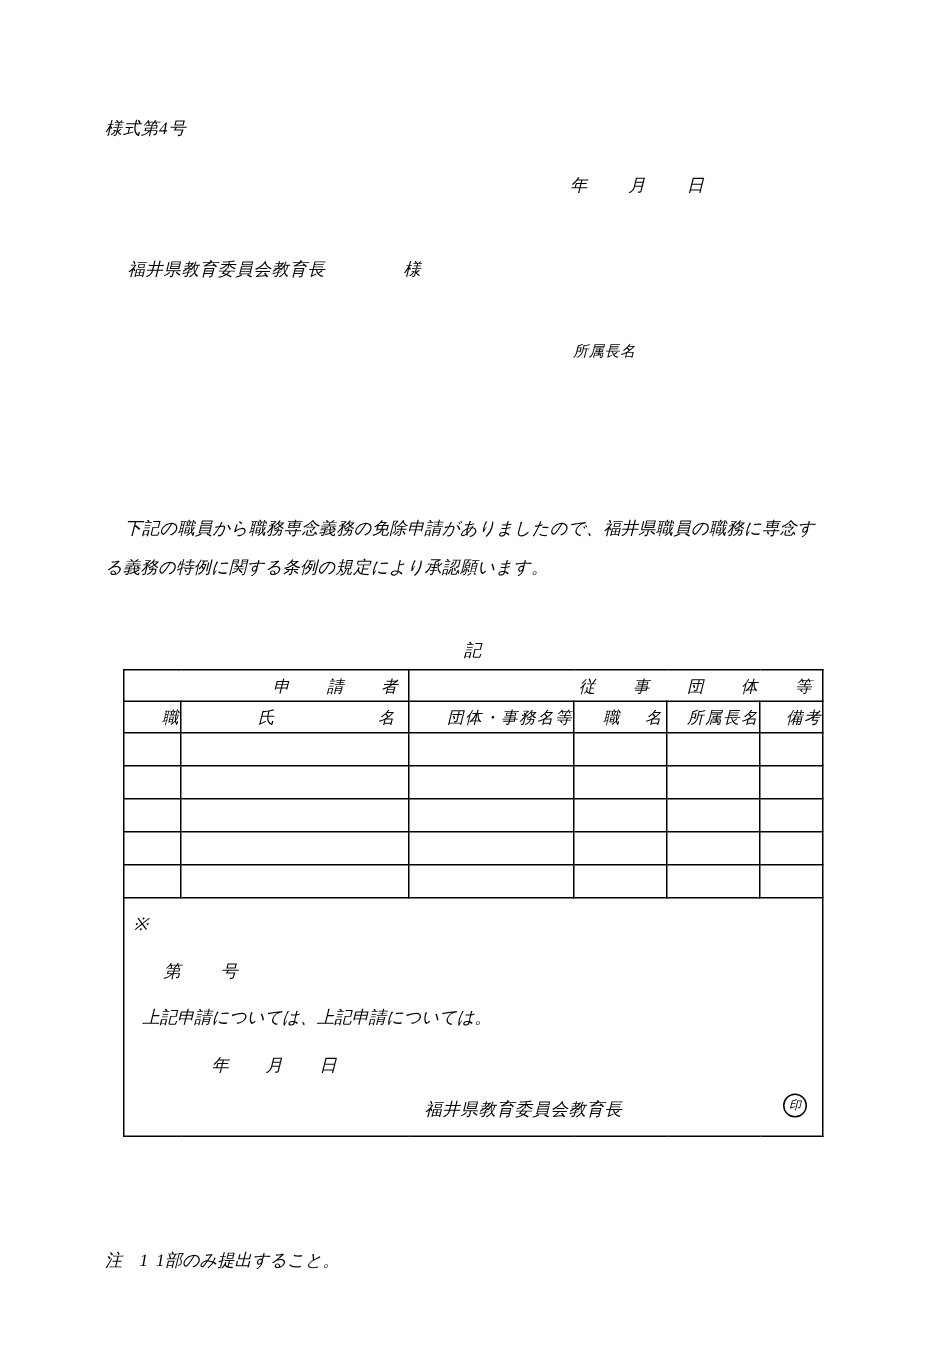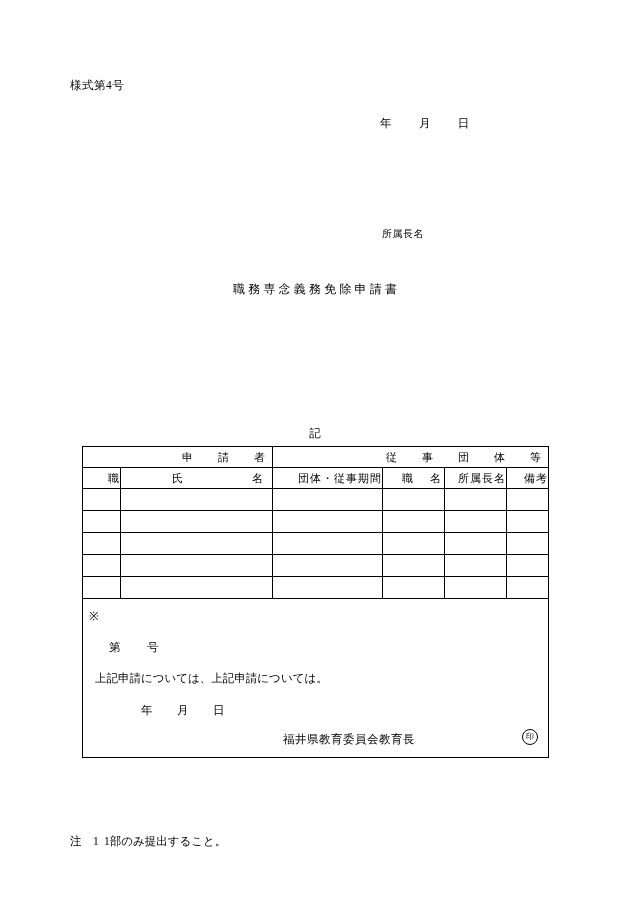--- a/index.html
+++ b/index.html
@@ -14,20 +14,21 @@
     font-family: "Liberation Serif", "DejaVu Serif", serif;
     color: #000000;
     overflow: hidden;
   }
   .page {
     position: absolute;
     left: 0; top: 0;
     width: 630px;
     height: 903px;
     background: #fff;
+    font-style: italic;
   }
   .doc-number {
     position: absolute;
     left: 70px;
     top: 78px;
     font-size: 11.5px;
     letter-spacing: 0.5px;
   }
   .date-line {
     position: absolute;
@@ -207,46 +208,52 @@
 <div class="page">
 
   <div class="doc-number">様式第4号</div>
 
   <div class="date-line">
     <span class="date-y">年</span>
     <span class="date-m">月</span>
     <span class="date-d">日</span>
   </div>
 
+  <div class="addressee">
+    <span>福井県教育委員会教育長</span><span class="sama">様</span>
+  </div>
 
   <div class="sender">所属長名</div>
 
-  <div class="doc-title">職務専念義務免除申請書</div>
-
+
+  <div class="body-text">
+    <p class="indent">下記の職員から職務専念義務の免除申請がありましたので、福井県職員の職務に専念す</p>
+    <p>る義務の特例に関する条例の規定により承認願います。</p>
+  </div>
 
   <div class="ki">記</div>
 
   <table class="main">
     <colgroup>
       <col style="width:38px">
       <col style="width:152px">
       <col style="width:110px">
       <col style="width:62px">
       <col style="width:62px">
       <col style="width:42px">
     </colgroup>
     <tbody>
       <tr>
         <td class="hdr-group" colspan="2">申　請　者</td>
         <td class="hdr-group" colspan="4">従　事　団　体　等</td>
       </tr>
       <tr>
         <td class="hdr-sub">職</td>
         <td class="hdr-name">氏　　　名</td>
-        <td class="hdr-sub">団体・従事期間</td>
+        <td class="hdr-sub">団体・事務名等</td>
         <td class="hdr-shoku">職　名</td>
         <td class="hdr-sub">所属長名</td>
         <td class="hdr-sub">備考</td>
       </tr>
       <tr class="data">
         <td></td>
         <td></td>
         <td></td>
         <td></td>
         <td></td>

